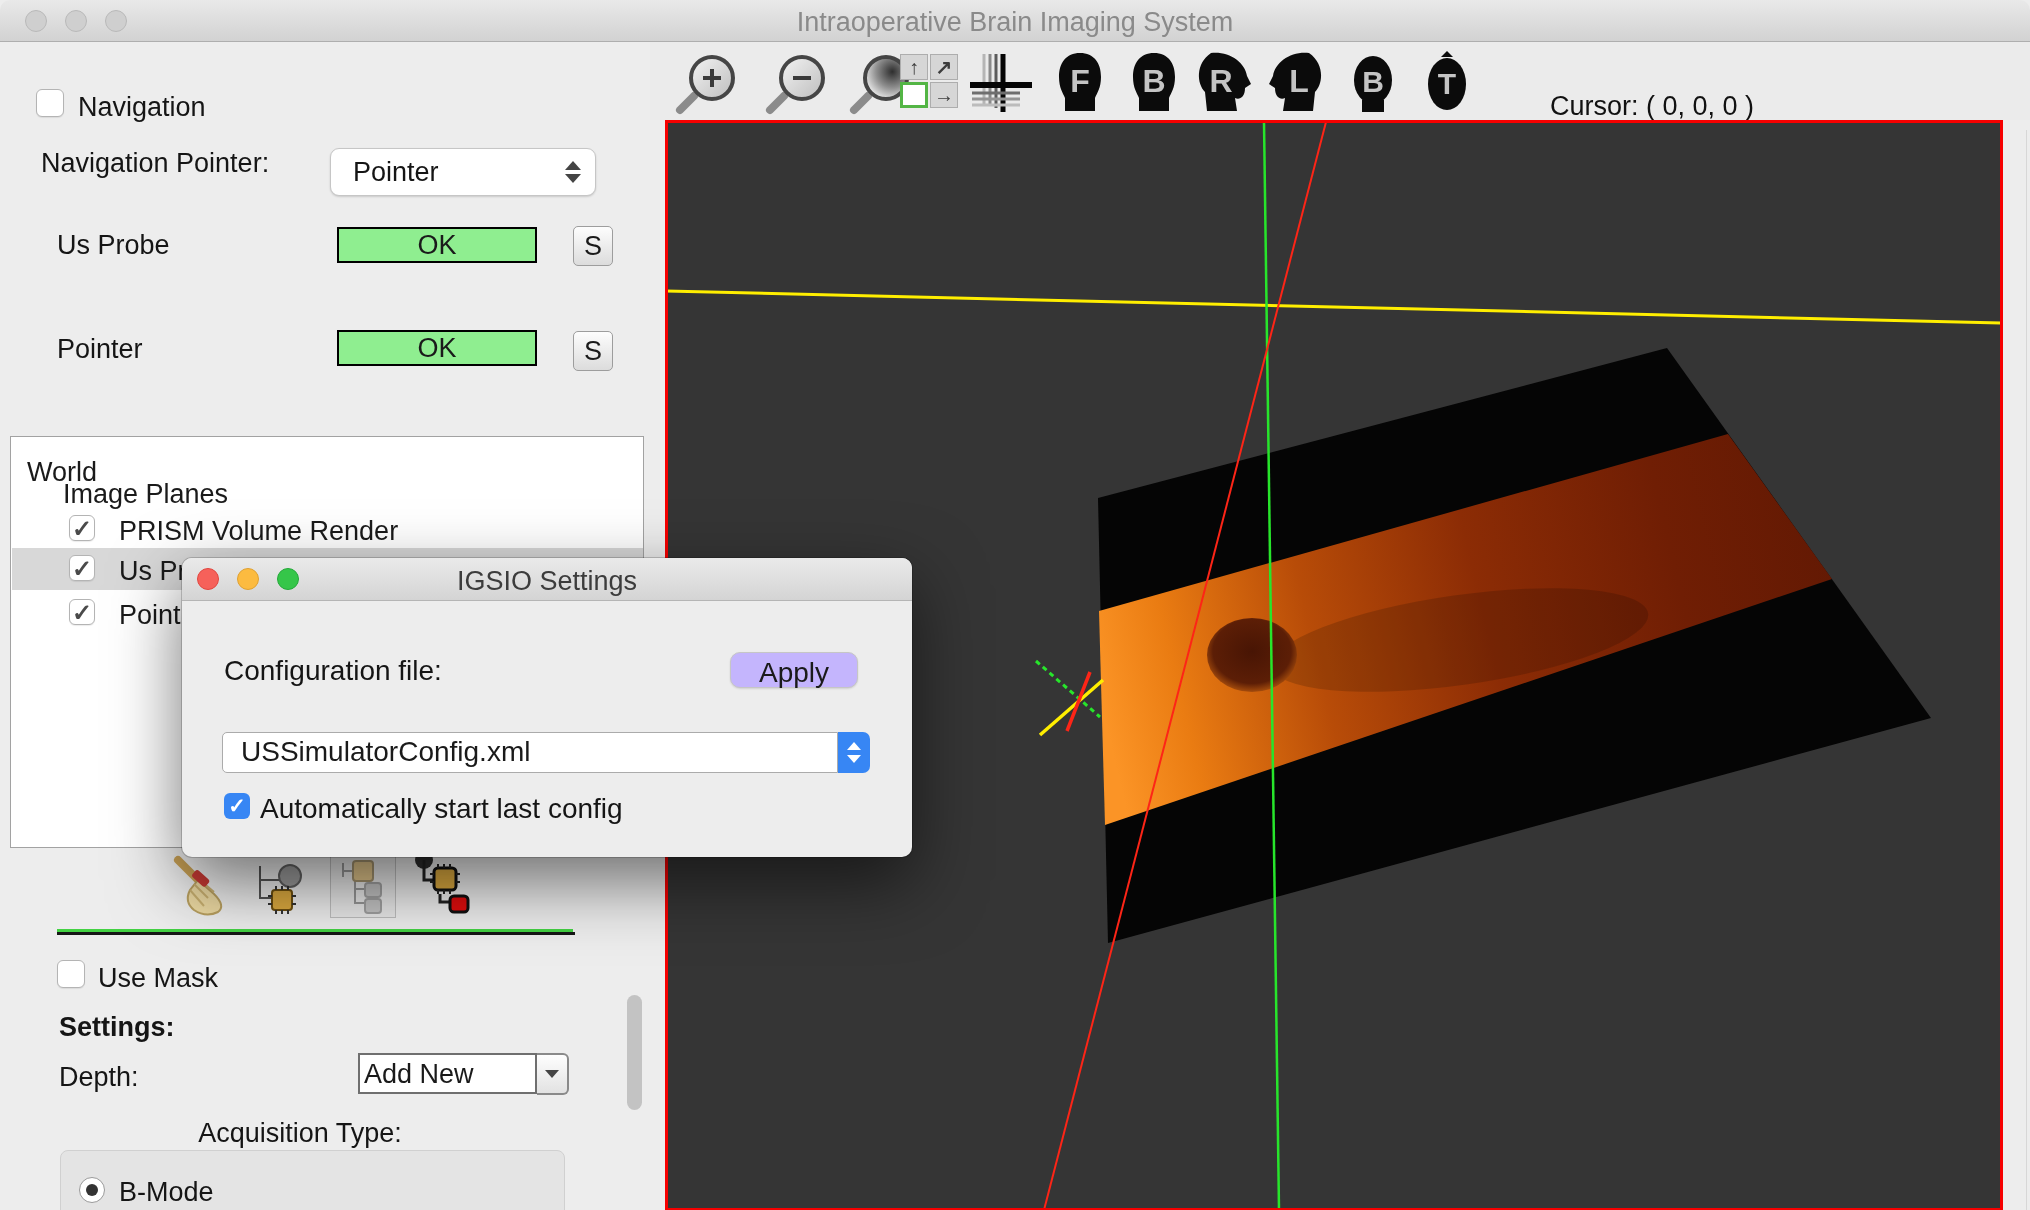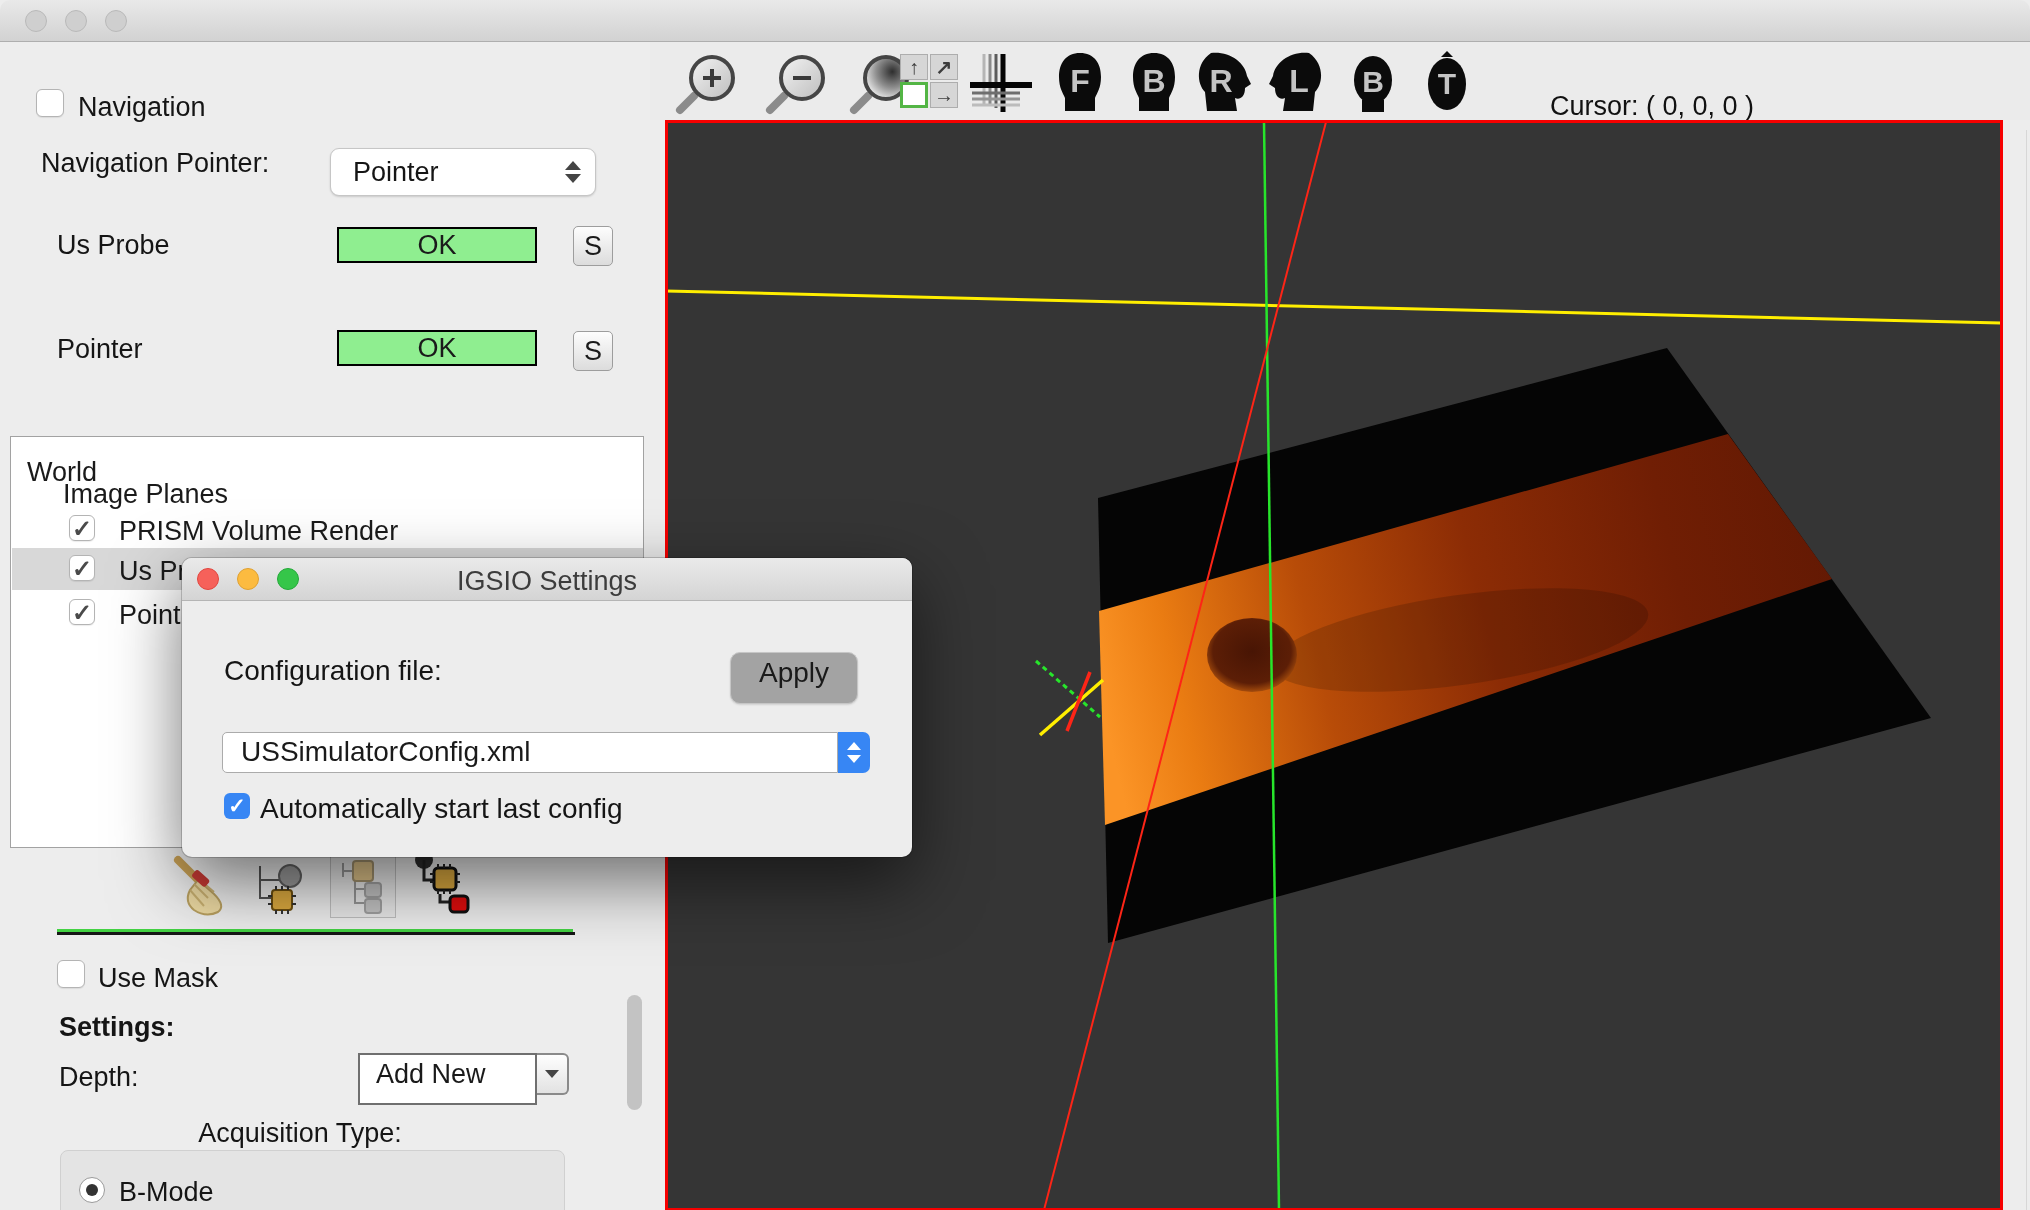--- a/index.html
+++ b/index.html
@@ -59,41 +59,42 @@
   #right-edge-line { left:2026px; top:130px; width:1px; height:1080px; background:#d7d7d7; }
 
   
   #dialog { left:182px; top:558px; width:730px; height:299px; border-radius:10px;
     background:#ededed; box-shadow:0 25px 70px rgba(0,0,0,.55), 0 0 0 1px rgba(0,0,0,.18); z-index:50; }
   #dialog-titlebar { left:0; top:0; width:730px; height:43px;
     background:linear-gradient(#eaeaea,#d4d4d4); border-bottom:1px solid #b5b5b5;
     border-radius:10px 10px 0 0; }
   .dlg-light { width:22px; height:22px; border-radius:50%; top:10px; }
   #dialog-title { width:100%; top:8px; text-align:center; font-size:27px; color:#3c3c3c; }
-  #apply-btn { left:548px; top:94px; width:128px; height:52px; background:#a3a3a3;
+  #apply-btn { left:548px; top:94px; width:128px; height:36px; background:#c4b5fd;
     border:1px solid #c6c6c6; border-radius:10px; font-size:28px; text-align:center;
     line-height:40px; box-shadow:0 1px 2px rgba(0,0,0,.12); }
   #dlg-combo { left:40px; top:174px; width:616px; height:41px; background:#fff;
     border:1px solid #ababab; border-radius:5px 0 0 5px; font-size:28px; line-height:38px;
     padding-left:18px; white-space:nowrap; }
   #dlg-stepper { left:656px; top:174px; width:32px; height:41px; background:#3786f4;
     border-radius:0 7px 7px 0; display:flex; flex-direction:column; align-items:center; justify-content:center; }
   .wchev { width:0; height:0; border-left:7px solid transparent; border-right:7px solid transparent; }
   .wchev-up { border-bottom:8px solid #fff; margin-bottom:5px; }
   .wchev-dn { border-top:8px solid #fff; }
   #dlg-check { left:42px; top:235px; width:26px; height:26px; background:#3786f4; border-radius:6px;
     color:#fff; font-size:21px; line-height:26px; text-align:center; font-weight:bold; }
 </style>
 </head>
 <body>
 
 <div id="titlebar" class="abs">
   <div class="abs tl-light tl-gray" style="left:25px"></div>
   <div class="abs tl-light tl-gray" style="left:65px"></div>
   <div class="abs tl-light tl-gray" style="left:105px"></div>
+  <div id="win-title" class="abs">Intraoperative Brain Imaging System</div>
 </div>
 
 <div class="abs checkbox" style="left:36px; top:89px;"></div>
 <div class="abs label" style="left:78px; top:92px;">Navigation</div>
 
 <div class="abs label" style="left:41px; top:148px;">Navigation Pointer:</div>
 <div class="abs dropdown" style="left:330px; top:148px; width:266px; height:48px;">
   <span class="label" style="margin-left:22px;">Pointer</span>
   <span style="position:absolute; right:14px; display:flex; flex-direction:column; align-items:center;">
     <span class="chev chev-up"></span>
@@ -159,21 +160,21 @@
 </div>
 <div class="abs hline-green"></div>
 <div class="abs hline-black"></div>
 
 <div class="abs checkbox" style="left:57px; top:960px;"></div>
 <div class="abs label" style="left:98px; top:963px;text-align:right;">Use Mask</div>
 
 <div class="abs label bold" style="left:59px; top:1012px;">Settings:</div>
 
 <div class="abs label" style="left:59px; top:1062px;">Depth:</div>
-<div class="abs combo-field" style="left:358px; top:1053px; width:179px; height:52px; line-height:38px; padding-left:16px;">Add New</div>
+<div class="abs combo-field" style="left:358px; top:1053px; width:179px; height:41px; line-height:38px; padding-left:4px;">Add New</div>
 <div class="abs combo-arrow" style="left:537px; top:1053px; width:32px; height:42px;">
   <span class="chev chev-dn" style="border-left-width:7px;border-right-width:7px;border-top-width:8px;"></span>
 </div>
 
 <div class="abs label" style="left:160px; top:1118px; width:280px; text-align:center;">Acquisition Type:</div>
 <div id="group-box" class="abs">
   <div class="abs radio" style="left:18px; top:26px;">
       <span class="radio-dot"></span>
     </div>
   <div class="abs label" style="left:58px; top:26px;">B-Mode</div>

